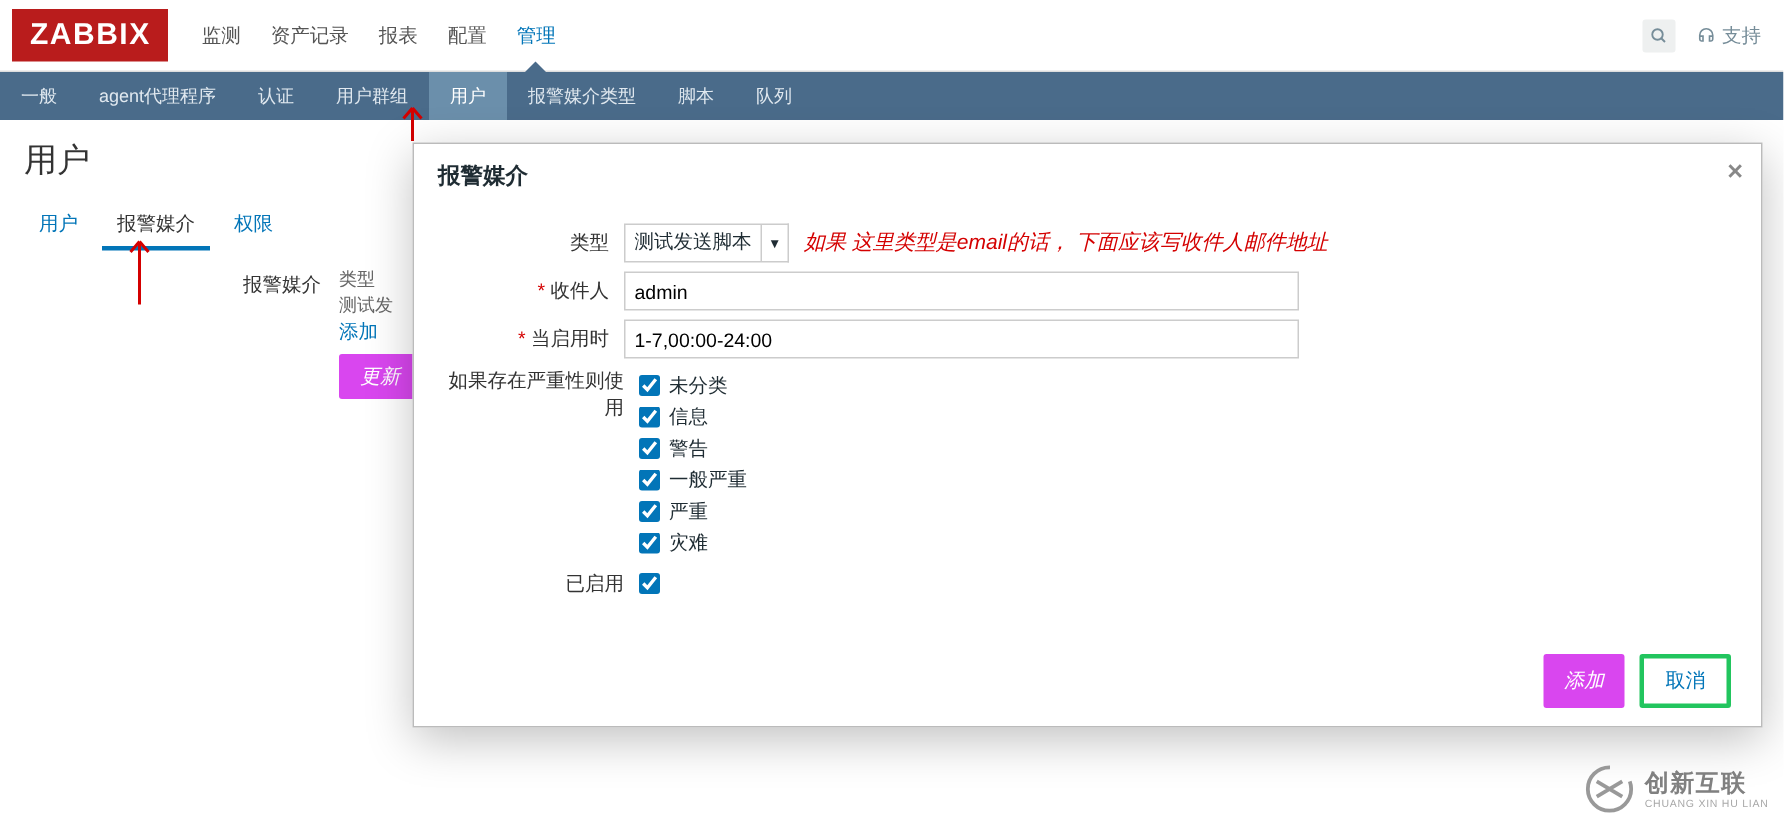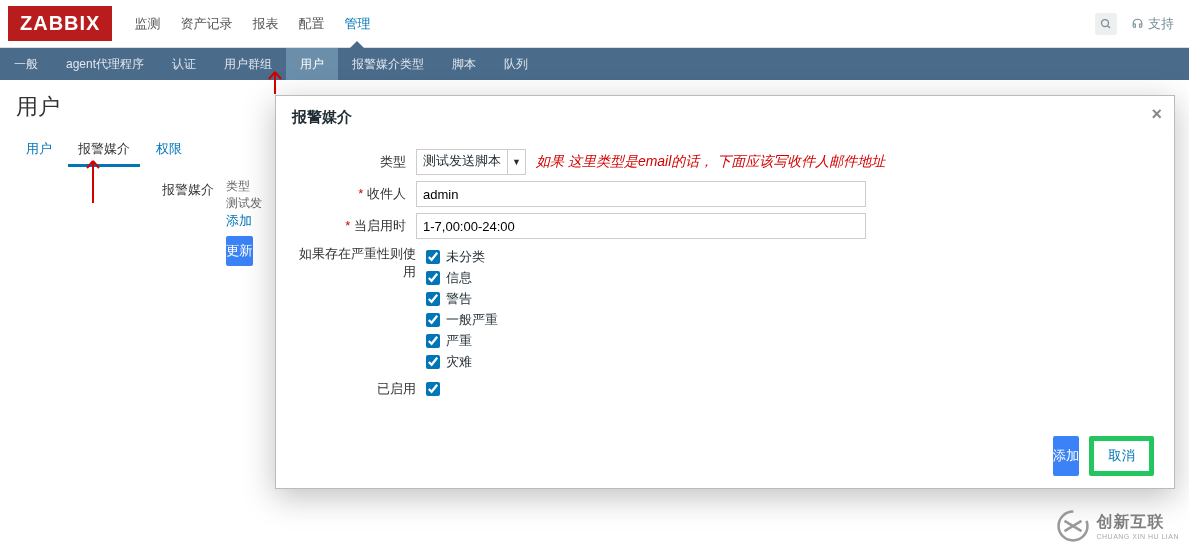--- a/index.html
+++ b/index.html
@@ -28,39 +28,39 @@
 .page-title { font-size: 22px; color: #333; padding: 12px 16px; }
 .tabs-row { display: flex; gap: 6px; padding: 0 16px; border-bottom: 1px solid transparent; margin-bottom: 10px; }
 .tabs-row .tab { padding: 6px 10px; color: #0275b8; cursor: pointer; font-size: 13px; }
 .tabs-row .tab.selected { border-bottom: 3px solid #0275b8; color: #333; }
 
 .form-panel { margin: 0 16px; }
 .row { display: flex; align-items: flex-start; margin: 6px 0; }
 .row-label { width: 210px; text-align: right; padding-right: 12px; color: #333; padding-top: 3px; }
 .row-sub { color: #666; font-size: 12px; }
 .link-blue { color: #0275b8; cursor: pointer; }
-.btn-blue { background: #3b82f6; color: #fff; border: none; padding: 6px 0; border-radius: 2px; cursor: pointer; }
+.btn-blue { background: #d946ef; color: #fff; border: none; padding: 6px 14px; border-radius: 2px; cursor: pointer; font-style: italic; }
 
 
 .modal { position: absolute; top: 95px; left: 275px; width: 900px; background: #fff; box-shadow: 0 8px 30px rgba(0,0,0,0.25); border: 1px solid #bbb; }
 .modal-header { padding: 12px 16px; font-weight: bold; font-size: 15px; position: relative; }
 .modal-close { position: absolute; right: 12px; top: 8px; color: #888; cursor: pointer; font-size: 18px; }
 .modal-body { padding: 4px 20px 20px; }
 .mrow { display: flex; align-items: center; margin: 6px 0; }
 .mlabel { width: 120px; text-align: right; padding-right: 10px; color: #333; }
 .req::before { content: "* "; color: #d40000; }
 .select, .input { height: 26px; border: 1px solid #ccc; font-size: 13px; padding: 2px 6px; background: #fff; }
 .select { width: 92px; }
 .select-arrow { display: inline-flex; align-items: center; border: 1px solid #ccc; border-left: 0; width: 18px; height: 26px; justify-content: center; font-size: 9px; }
 .input { width: 450px; }
 .annot-red { color: #d40000; margin-left: 10px; font-size: 14px; font-style: italic; }
 .chk-row { display: flex; align-items: center; margin: 3px 0; }
 .chk-row input { margin-right: 6px; width: 14px; height: 14px; accent-color: #0275b8; }
 .modal-footer { display: flex; justify-content: flex-end; gap: 10px; padding: 12px 20px; }
-.btn-outline { background: #fff; border: 5px solid #22c55e; color: #0275b8; padding: 6px 14px; border-radius: 2px; cursor: pointer; }
+.btn-outline { background: #fff; border: 3px solid #22c55e; color: #0275b8; padding: 6px 14px; border-radius: 2px; cursor: pointer; }
 
 
 .watermark { position: absolute; right: 10px; bottom: 0; display: flex; align-items: center; gap: 6px; opacity: 0.85; }
 .wm-text-cn { font-size: 16px; color: #6a6a6a; font-weight: bold; letter-spacing: 1px; }
 .wm-text-en { font-size: 7px; color: #999; letter-spacing: 0.5px; }
 </style>
 </head>
 <body>
 
 <div class="top-nav">

